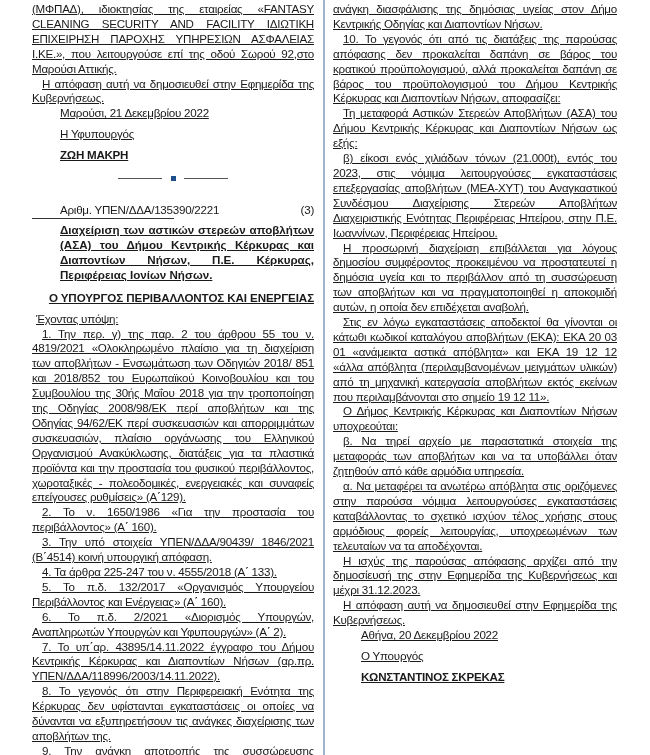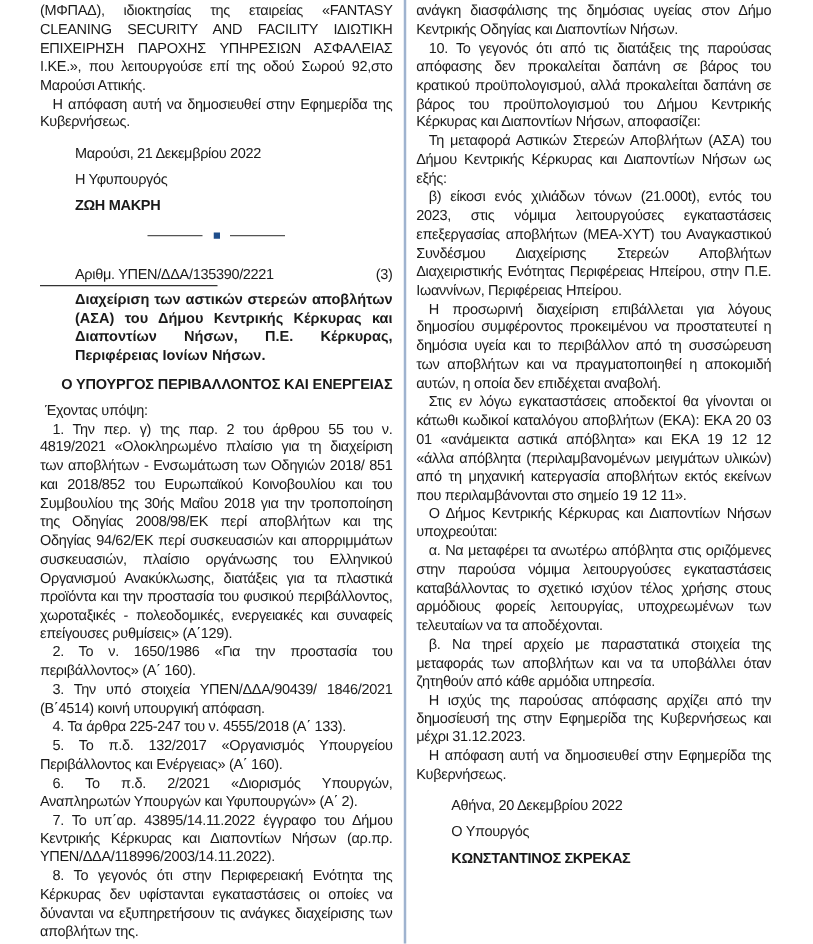--- a/index.html
+++ b/index.html
@@ -4,24 +4,24 @@
 <style>
   html, body { margin: 0; padding: 0; background: #ffffff; }
   body { width: 650px; height: 755px; overflow: hidden; position: relative;
          font-family: "Liberation Sans", "DejaVu Sans", sans-serif; color: #1a1a1a; }
   .page { position: absolute; left: 0; top: 0; width: 650px; height: 755px; }
   .col { position: absolute; top: 2px; font-size: 11.6px; line-height: 14.9px; text-align: justify;
          letter-spacing: -0.25px; }
   .col-left { left: 32px; width: 282px; }
   .col-right { left: 333px; width: 284px; }
   .divider-v { position: absolute; left: 323px; top: 0; width: 2px; height: 755px; background: #9fb3cf; }
-  p { margin: 0; }
+  p { margin: 0; text-decoration: underline; }
   .ind { text-indent: 10px; }
   .noind { text-indent: 0; }
-  .sig { padding-left: 28px; margin-top: 10px; }
+  .sig { padding-left: 28px; }
   .sig-line { padding-left: 28px; margin-top: 6px; }
   .sig-name { padding-left: 28px; margin-top: 6px; font-weight: bold; }
   .sep { position: relative; height: 14px; margin: 8px 0 10px 0; }
   .sep .l1 { position: absolute; left: 86px; top: 7px; width: 44px; height: 1px; background: #555; }
   .sep .sq { position: absolute; left: 139px; top: 5px; width: 5px; height: 5px; background: #1f4e8c; }
   .sep .l2 { position: absolute; left: 152px; top: 7px; width: 44px; height: 1px; background: #555; }
   .arith { position: relative; padding-left: 28px; margin-top: 18px; height: 15px; }
   .arith .num { position: absolute; right: 0; top: 0; }
   .arith-under { height: 1px; background: #333; width: 142px; margin: 0 0 4px 0; }
   .title-bold { font-weight: bold; padding-left: 28px; letter-spacing: 0; }
@@ -71,22 +71,22 @@
   <div class="divider-v"></div>
 
   <div class="col col-right">
     <p class="noind">ανάγκη διασφάλισης της δημόσιας υγείας στον Δήμο Κεντρικής Οδηγίας και Διαποντίων Νήσων.</p>
     <p class="ind">10. Το γεγονός ότι από τις διατάξεις της παρούσας απόφασης δεν προκαλείται δαπάνη σε βάρος του κρατικού προϋπολογισμού, αλλά προκαλείται δαπάνη σε βάρος του προϋπολογισμού του Δήμου Κεντρικής Κέρκυρας και Διαποντίων Νήσων, αποφασίζει:</p>
     <p class="ind">Τη μεταφορά Αστικών Στερεών Αποβλήτων (ΑΣΑ) του Δήμου Κεντρικής Κέρκυρας και Διαποντίων Νήσων ως εξής:</p>
     <p class="ind">β) είκοσι ενός χιλιάδων τόνων (21.000t), εντός του 2023, στις νόμιμα λειτουργούσες εγκαταστάσεις επεξεργασίας αποβλήτων (ΜΕΑ-ΧΥΤ) του Αναγκαστικού Συνδέσμου Διαχείρισης Στερεών Αποβλήτων Διαχειριστικής Ενότητας Περιφέρειας Ηπείρου, στην Π.Ε. Ιωαννίνων, Περιφέρειας Ηπείρου.</p>
     <p class="ind">Η προσωρινή διαχείριση επιβάλλεται για λόγους δημοσίου συμφέροντος προκειμένου να προστατευτεί η δημόσια υγεία και το περιβάλλον από τη συσσώρευση των αποβλήτων και να πραγματοποιηθεί η αποκομιδή αυτών, η οποία δεν επιδέχεται αναβολή.</p>
     <p class="ind">Στις εν λόγω εγκαταστάσεις αποδεκτοί θα γίνονται οι κάτωθι κωδικοί καταλόγου αποβλήτων (ΕΚΑ): ΕΚΑ 20 03 01 «ανάμεικτα αστικά απόβλητα» και ΕΚΑ 19 12 12 «άλλα απόβλητα (περιλαμβανομένων μειγμάτων υλικών) από τη μηχανική κατεργασία αποβλήτων εκτός εκείνων που περιλαμβάνονται στο σημείο 19 12 11».</p>
     <p class="ind">Ο Δήμος Κεντρικής Κέρκυρας και Διαποντίων Νήσων υποχρεούται:</p>
+    <p class="ind">β. Να τηρεί αρχείο με παραστατικά στοιχεία της μεταφοράς των αποβλήτων και να τα υποβάλλει όταν ζητηθούν από κάθε αρμόδια υπηρεσία.</p>
     <p class="ind">α. Να μεταφέρει τα ανωτέρω απόβλητα στις οριζόμενες στην παρούσα νόμιμα λειτουργούσες εγκαταστάσεις καταβάλλοντας το σχετικό ισχύον τέλος χρήσης στους αρμόδιους φορείς λειτουργίας, υποχρεωμένων των τελευταίων να τα αποδέχονται.</p>
-    <p class="ind">β. Να τηρεί αρχείο με παραστατικά στοιχεία της μεταφοράς των αποβλήτων και να τα υποβάλλει όταν ζητηθούν από κάθε αρμόδια υπηρεσία.</p>
     <p class="ind">Η ισχύς της παρούσας απόφασης αρχίζει από την δημοσίευσή της στην Εφημερίδα της Κυβερνήσεως και μέχρι 31.12.2023.</p>
     <p class="ind">Η απόφαση αυτή να δημοσιευθεί στην Εφημερίδα της Κυβερνήσεως.</p>
 
     <p class="sig">Αθήνα, 20 Δεκεμβρίου 2022</p>
     <p class="sig-line">Ο Υπουργός</p>
     <p class="sig-name">ΚΩΝΣΤΑΝΤΙΝΟΣ ΣΚΡΕΚΑΣ</p>
   </div>
 
 </div>
 

